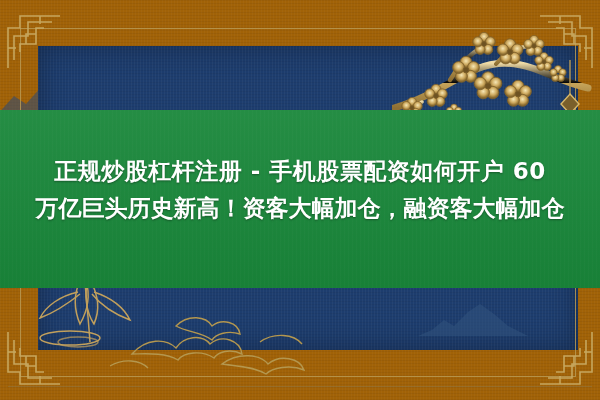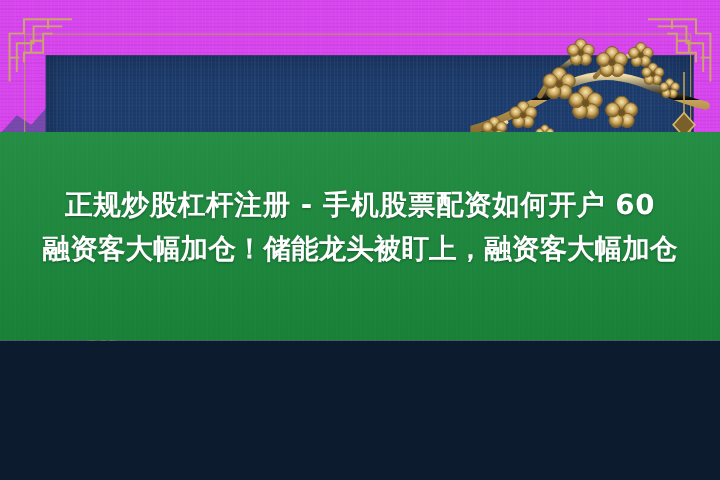--- a/index.html
+++ b/index.html
@@ -1,20 +1,20 @@
 <!DOCTYPE html>
 <html><head>
 <meta charset="utf-8">
 <style>
   html,body{margin:0;padding:0;background:#0d1b2e;}
   #stage{
     position:relative;
-    width:600px;height:284px;
+    width:600px;height:400px;
     overflow:hidden;
-    background:#d946ef;
+    background:#a16207;
     font-family:"DejaVu Sans","Liberation Sans",sans-serif;
   }
   
   .tex{
     position:absolute;inset:0;
     background-image:
       repeating-linear-gradient(90deg, rgba(255,255,255,.028) 0 1px, rgba(0,0,0,0) 1px 3px),
       repeating-linear-gradient(0deg, rgba(0,0,0,.05) 0 1px, rgba(0,0,0,0) 1px 3px);
     pointer-events:none;
   }
@@ -318,16 +318,16 @@
       <path d="M150 34 C 164 24, 184 26, 192 36"></path>
     </svg>
   </div>
 
   <div class="green-band">
     <div class="gtex"></div>
   </div>
 
   <div class="headline">
     <span class="ln ln1">正规炒股杠杆注册 - 手机股票配资如何开户 60</span>
-    <span class="ln ln2">融资客大幅加仓！储能龙头被盯上，融资客大幅加仓</span>
+    <span class="ln ln2">万亿巨头历史新高！资客大幅加仓，融资客大幅加仓</span>
   </div>
 
 </div>
 
 </body></html>

